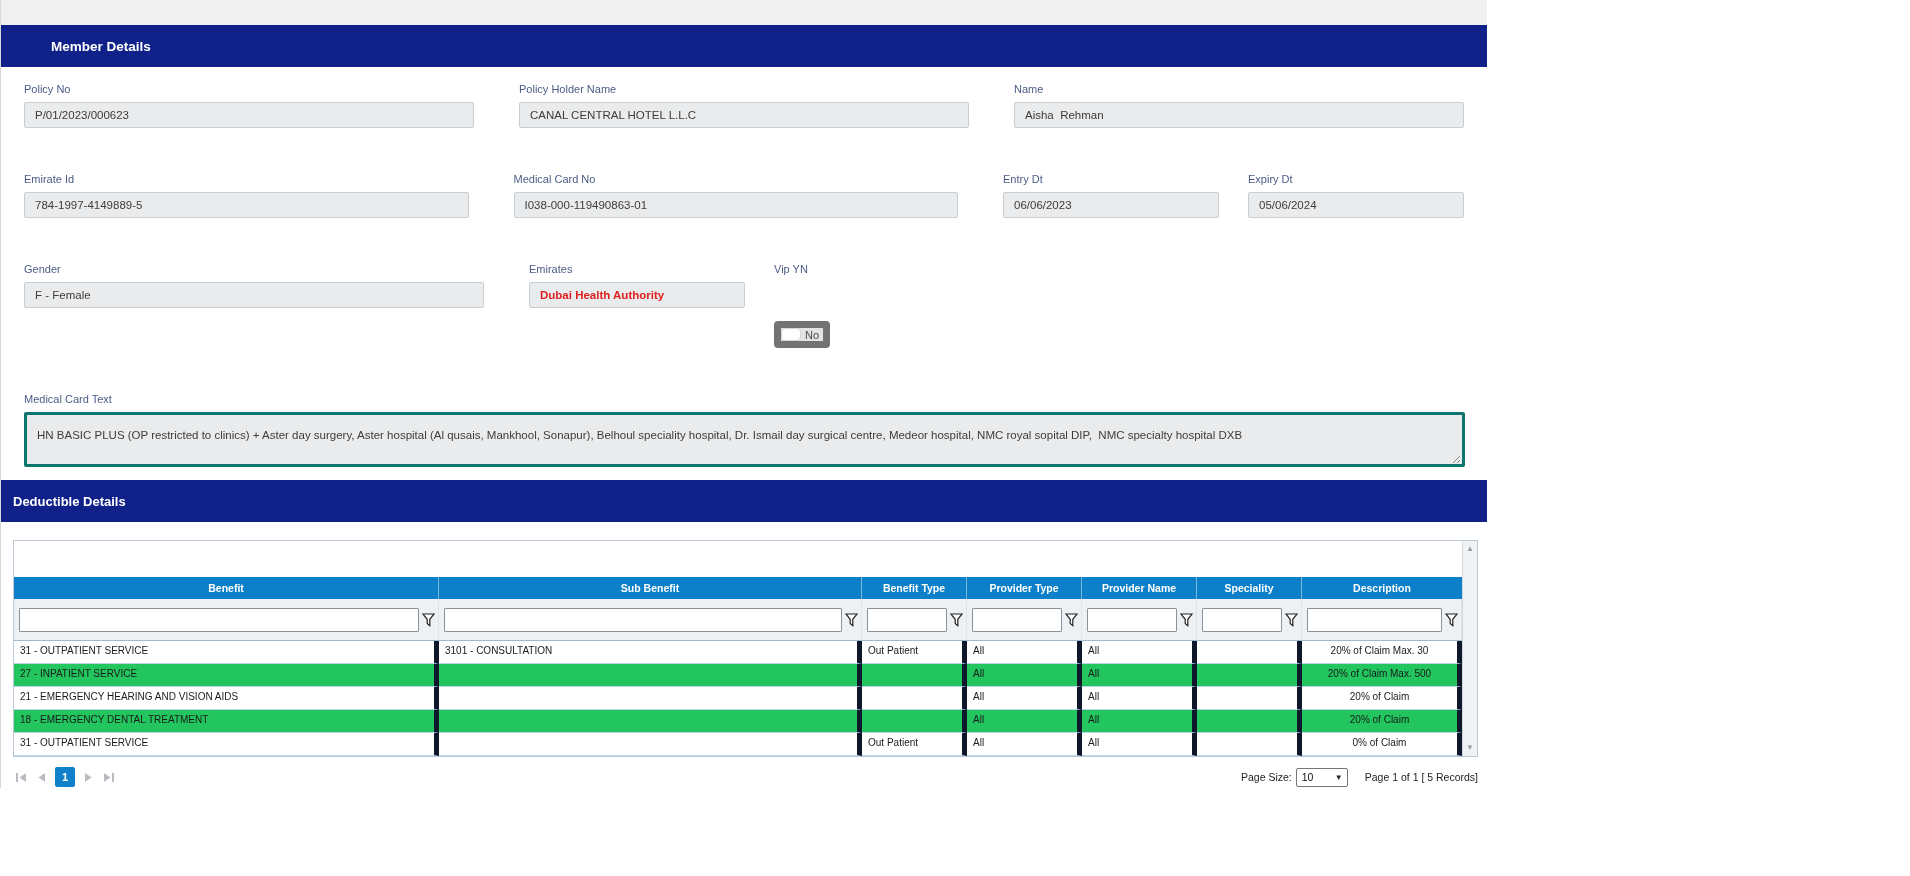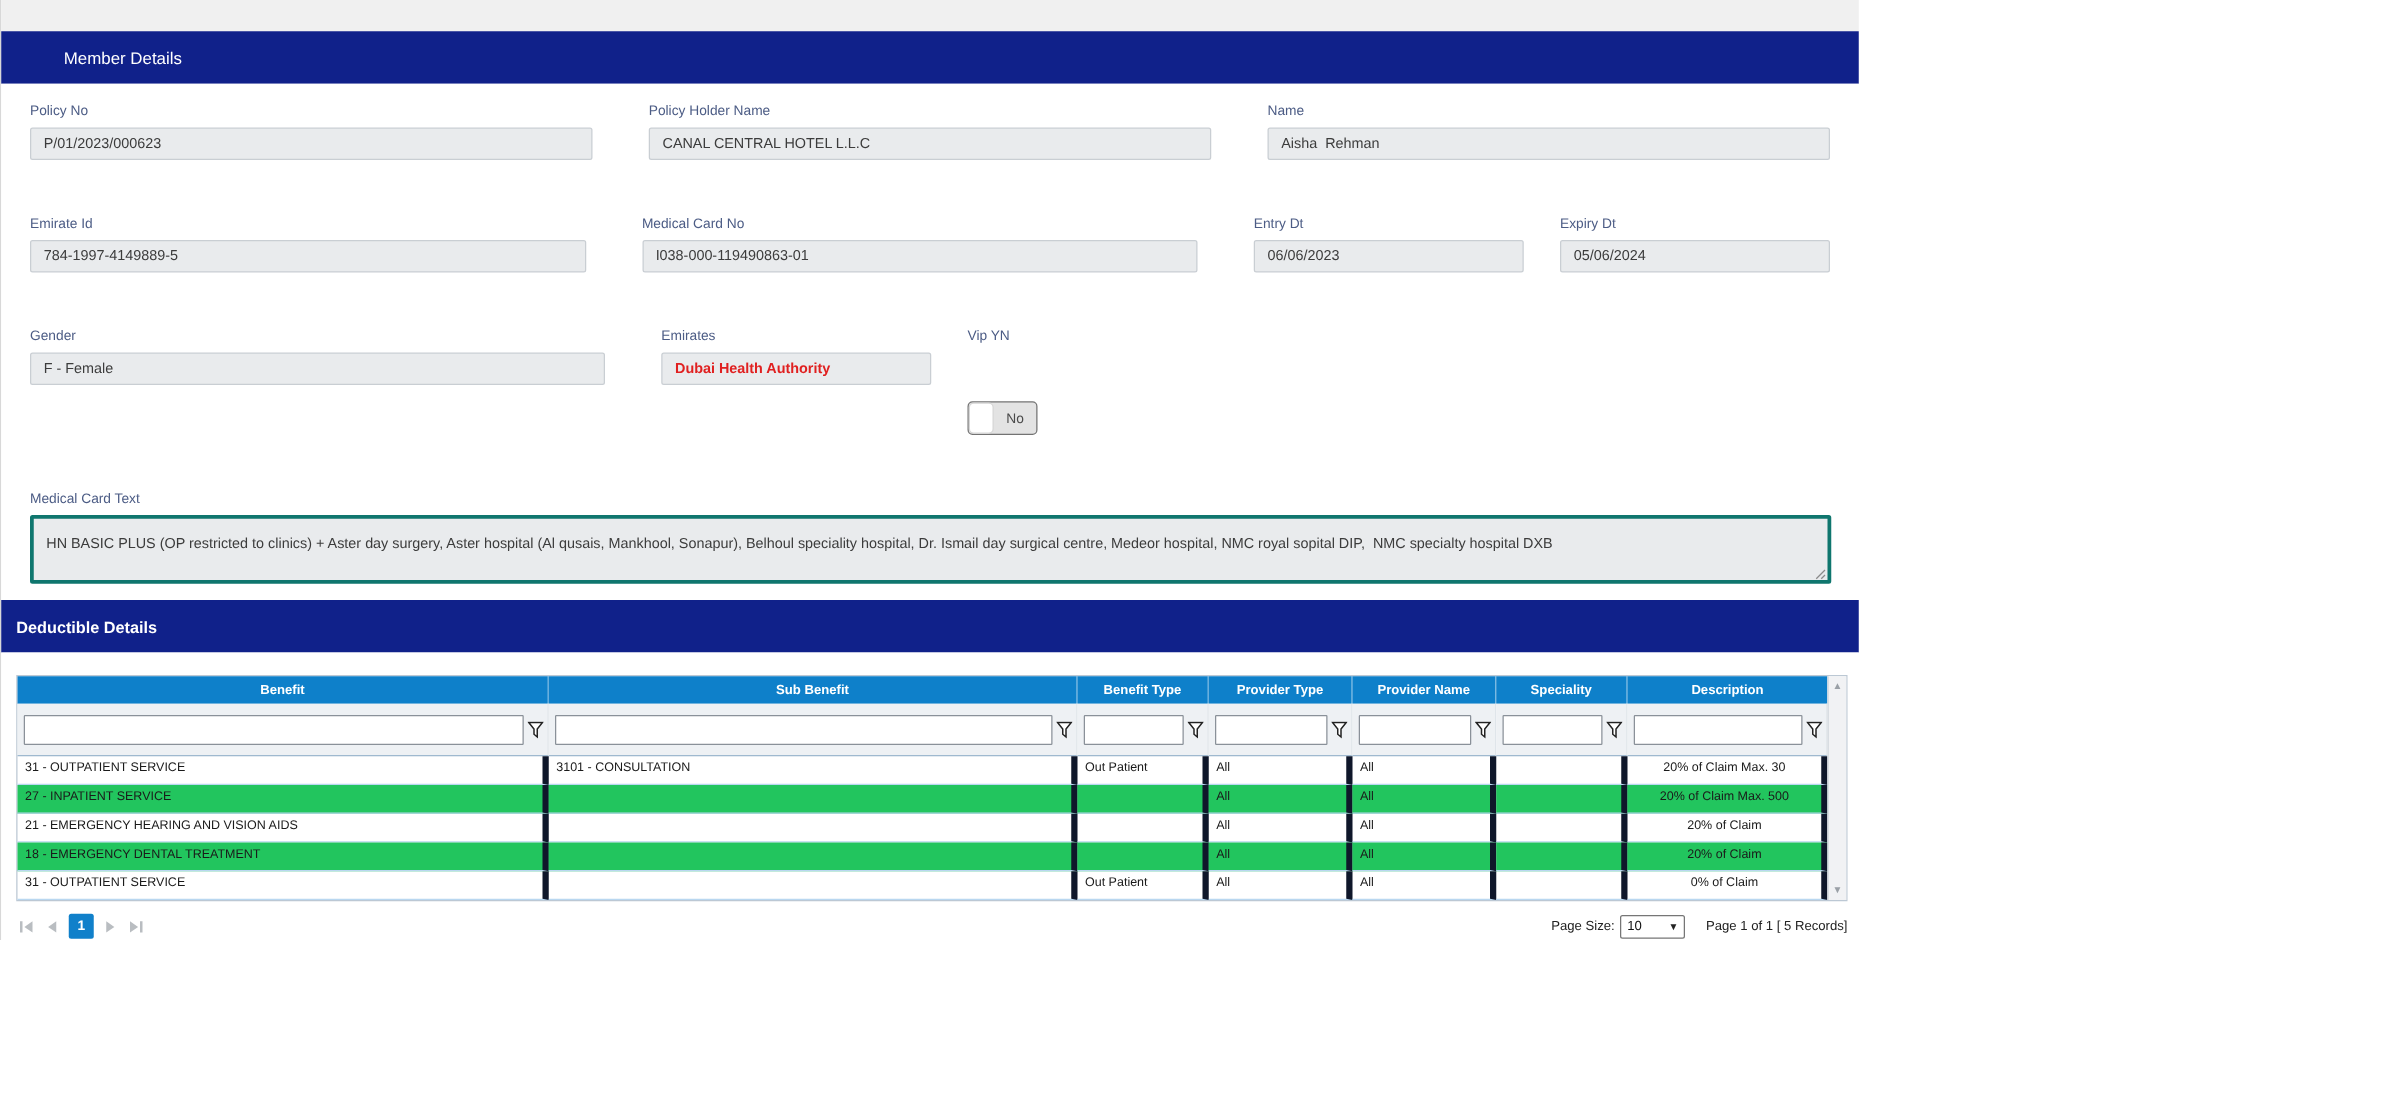--- a/index.html
+++ b/index.html
@@ -11,21 +11,21 @@
   
   .banner-card { background:#fff; padding:5px 0 23px 8px; }
   .banner { background:#d6e5d8; border-radius:2px; width:1477px; height:57px; padding:10px 0 0 47px; }
   .banner-title { color:#47684d; font-size:17px; letter-spacing:.2px; }
   .banner-sub { color:#55755c; font-size:11px; margin-top:7px; }
 
   .gray-band { background:#f0f0f0; height:25px; }
 
   
   .navy-bar { background:#10218a; height:42px; display:flex; align-items:center; color:#fff; }
-  .navy-bar.md { padding-left:50px; font-size:13.5px; }
+  .navy-bar.md { padding-left:50px; font-size:13.5px;font-weight:bold; }
   .navy-bar.dd { padding-left:12px; font-size:13px; font-weight:bold; }
 
   
   .member-body { background:#fff; padding:16px 23px 13px 23px; }
   .frow { display:flex; gap:45px; margin-top:45px; }
   .frow.first { margin-top:0; }
   .fcol { width:460px; }
   .fcol-grp { display:flex; gap:29px; width:461px; }
   .fcol-sm { width:216px; }
   .flabel { color:#4c5c85; font-size:11px; height:14px; margin-bottom:5px; white-space:nowrap; }
@@ -33,30 +33,30 @@
     border-radius:2px; color:#3c3c3c; font-size:11.5px; padding:0 10px;
     font-family:"Liberation Sans", sans-serif; outline:none; }
   .fval.red { color:#e02020; font-weight:bold; }
   .ftext-wrap { position:relative; }
   .ftextarea { display:block; width:1441px; height:55px; background:#e9ebed; border:3px solid #0f766e;
     border-radius:2px; color:#3c3c3c; font-size:11.5px; padding:14px 10px 0 10px; resize:none;
     font-family:"Liberation Sans", sans-serif; outline:none; overflow:hidden; }
   .grip { position:absolute; right:3px; bottom:3px; }
 
   
-  .toggle { width:56px; height:27px; background:#e3e3e3; border:1px solid #737373; border-radius:4px;
+  .toggle { width:56px; height:27px; background:#e3e3e3; border:7px solid #737373; border-radius:4px;
     display:flex; align-items:stretch; cursor:pointer;margin-top:44px; }
   .knob { width:20px; background:#ffffff; border:1px solid #d6d6d6; border-radius:4px; }
   .toggle-label { flex:1; display:flex; align-items:center; justify-content:center;
     color:#4a4a4a; font-size:11px; }
 
   
   .table-area { background:#fff; padding:18px 10px 0 12px; }
   .grid-wrap { display:flex; width:1465px; border:1px solid #bcc8d4; }
-  .grid { width:1448px; }
+  .grid { width:1448px;margin-top:36px; }
   .trow { display:grid; grid-template-columns:425px 423px 105px 115px 115px 105px 160px; }
   .th { background:#0e80ca; color:#fff; font-size:10.5px; font-weight:bold; text-align:center;
     padding:5px 2px; border-right:1px solid rgba(255,255,255,.45); height:22px; cursor:pointer; }
   .th:last-child { border-right:none; }
   .fcell { background:#eef1f4; border-right:1px solid #dfe5ea; border-bottom:1px solid #9fb9cf;
     height:42px; display:flex; align-items:center; padding:0 3px 0 5px; }
   .fcell input { flex:1; min-width:0; height:24px; border:1px solid #8a9199; border-radius:1px;
     background:#fff; font-size:10.5px; padding:0 4px; outline:none;
     font-family:"Liberation Sans", sans-serif; }
   .funnel { flex:0 0 auto; margin-left:3px; cursor:pointer; display:flex; align-items:center; }

